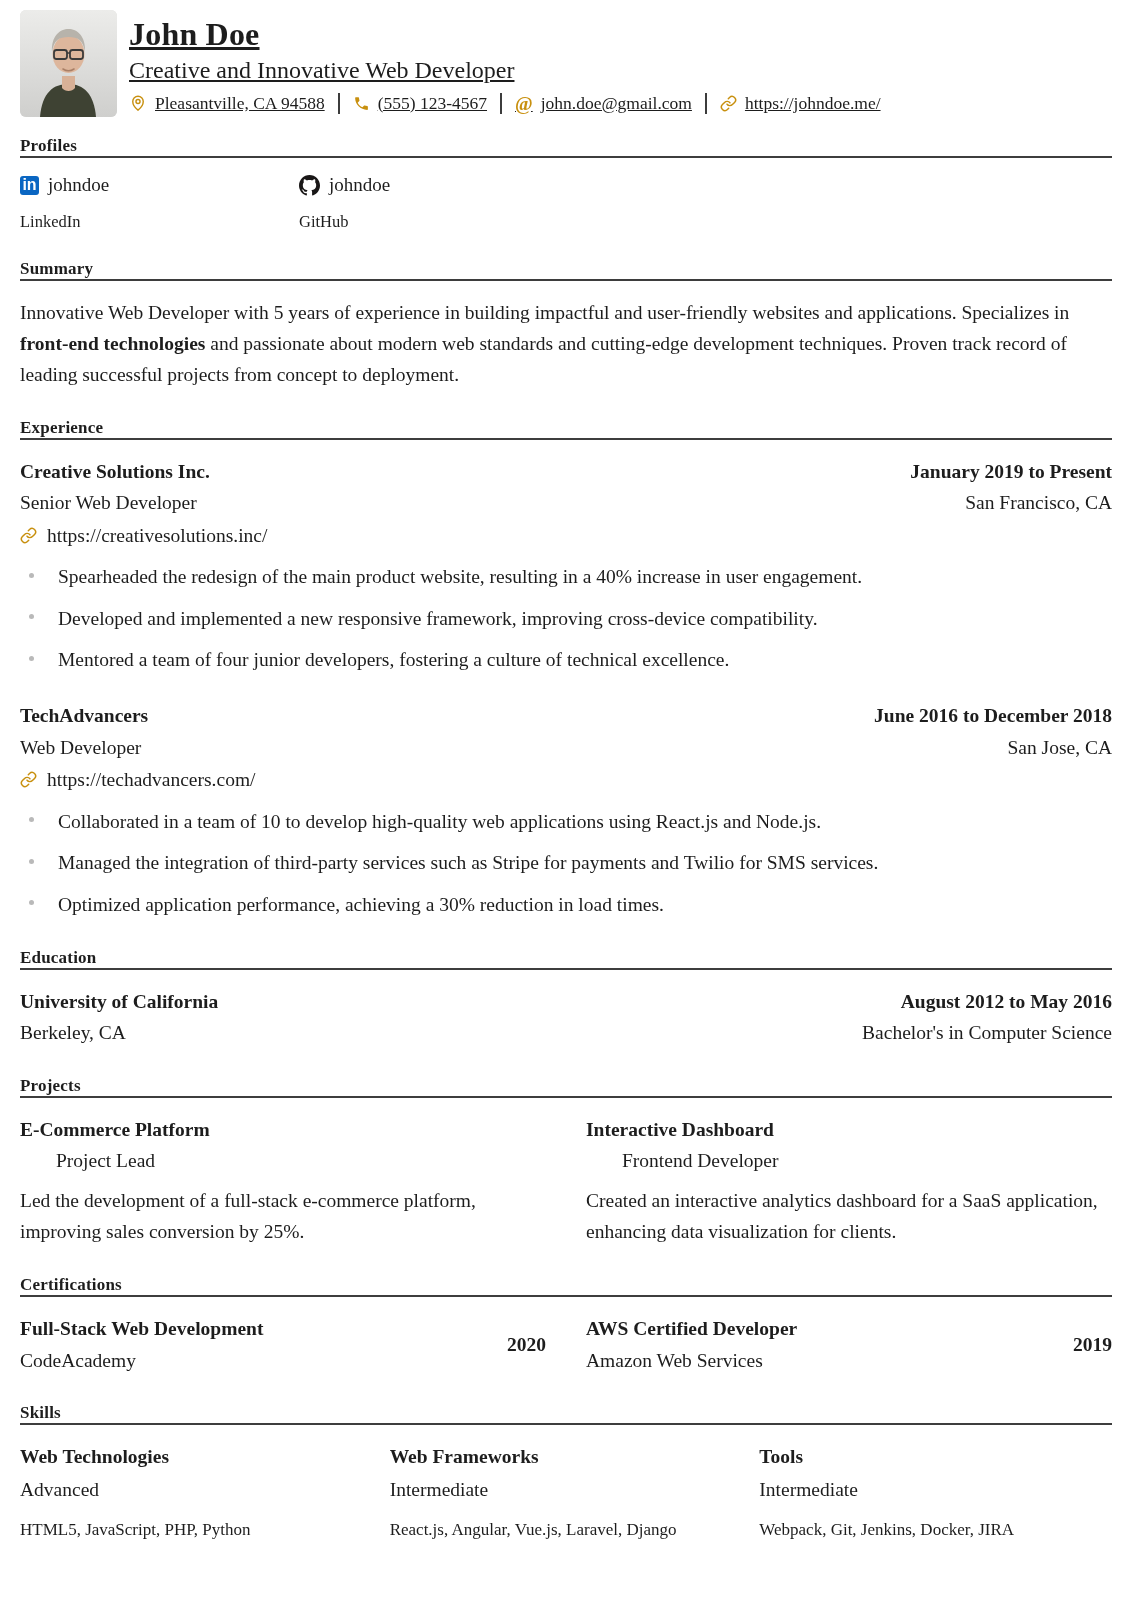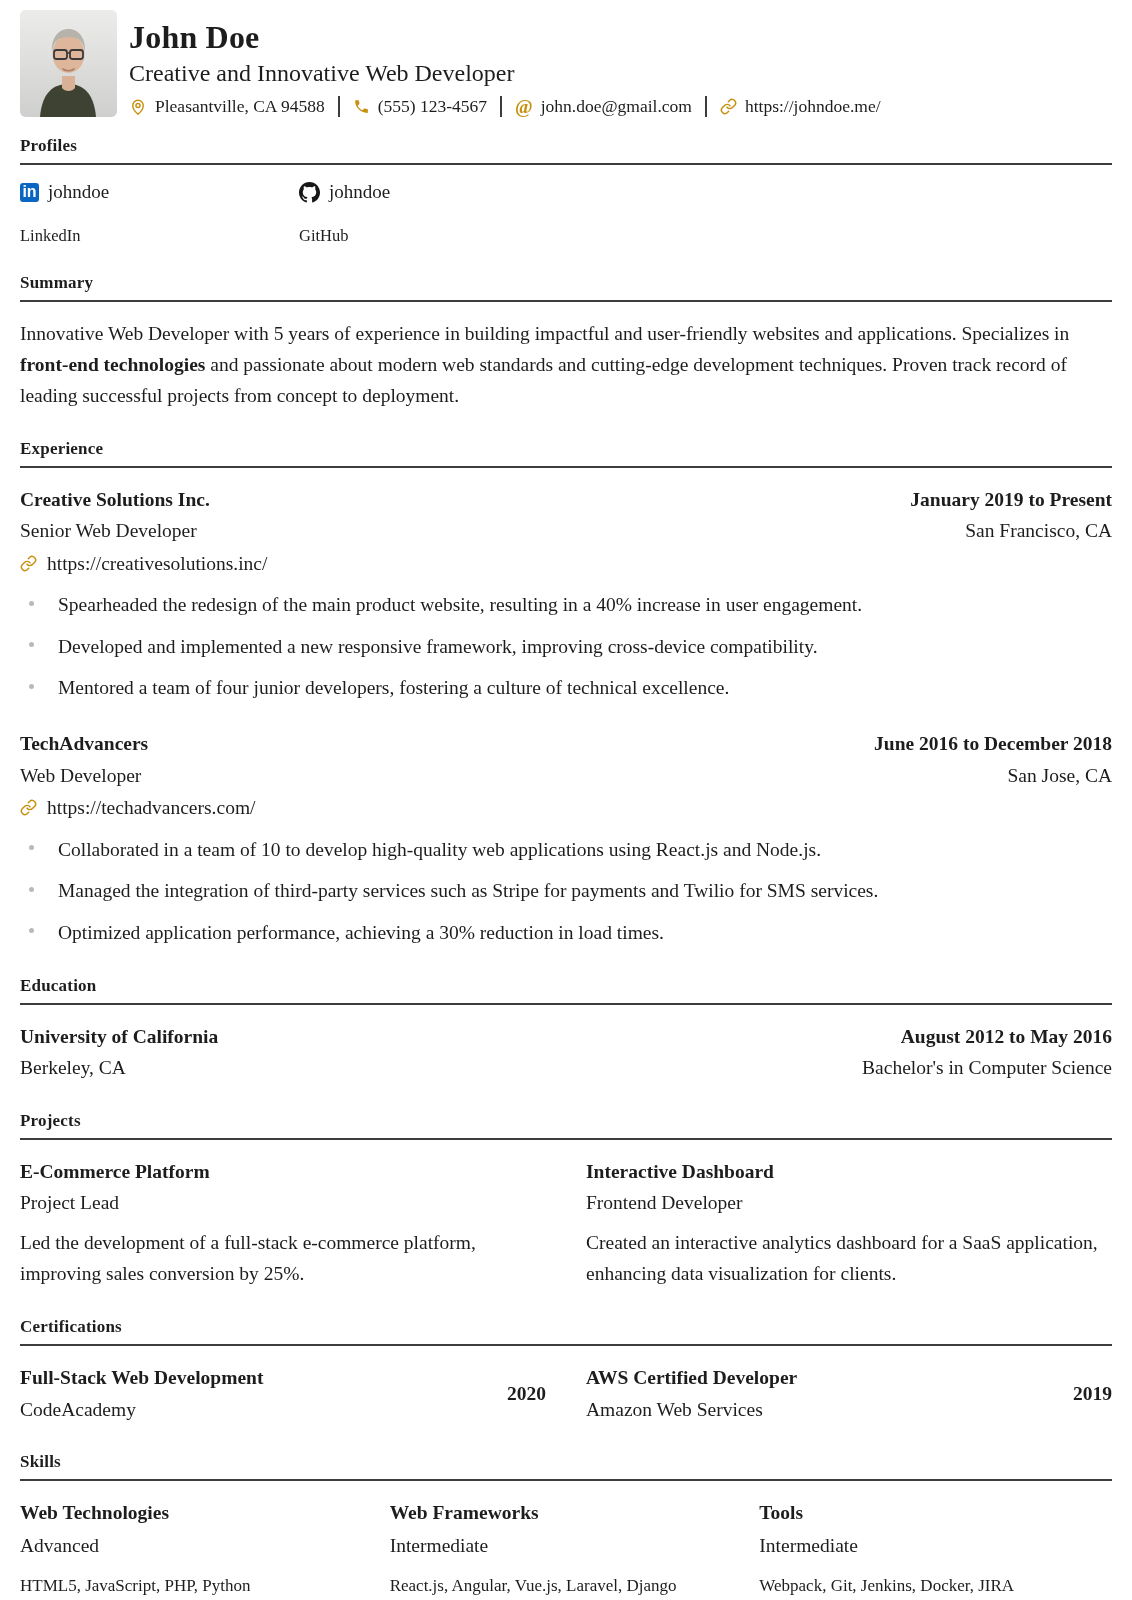--- a/index.html
+++ b/index.html
@@ -9,47 +9,47 @@
     height: 1600px;
     margin: 0 auto;
     background: #ffffff;
     box-sizing: border-box;
     padding: 10px 20px 0 20px;
     font-family: "Liberation Serif", "DejaVu Serif", serif;
     color: #1d1d1d;
     overflow: hidden;
   }
   
-  .header-row { display: flex; gap: 12px; align-items: flex-end; }
+  .header-row { display: flex; gap: 12px; align-items: flex-start; text-decoration: underline; }
   .photo {
     width: 97px; height: 107px; flex: none;
     border-radius: 6px; overflow: hidden; background: #e2e2e0;
   }
   .photo svg { display: block; width: 100%; height: 100%; }
   .header-text { padding-top: 4px; }
   .name { font-size: 32px; font-weight: 700; line-height: 1.15; margin: 2px 0 4px 0; letter-spacing: 0.2px; }
   .headline { font-size: 24px; margin: 0 0 9px 0; }
   .contact { display: flex; align-items: center; gap: 13px; font-size: 17.5px; }
   .contact-item { display: flex; align-items: center; gap: 8px; }
   .contact .sep { width: 2px; height: 21px; background: #3c3c3c; }
   .acc-icon { color: var(--accent); display: inline-flex; align-items: center; }
   .acc-icon svg { display: block; }
   .at-glyph { color: var(--accent); font-size: 19px; font-weight: 700; line-height: 1; }
 
   
   section { margin-top: 27px; }
   .sec-heading {
     font-size: 17px; font-weight: 700; letter-spacing: 0.2px;
-    padding-bottom: 7px; margin-bottom: 16px;
+    margin-bottom: 16px;
     border-bottom: 2.5px solid #3d3d3d;
   }
   
   .profiles-grid { display: grid; grid-template-columns: repeat(4, 1fr); gap: 24px; }
   .profile-row1 { display: flex; align-items: center; gap: 9px; font-size: 19px; }
-  .profile-net { font-size: 16.5px; margin-top: 23px; }
+  .profile-net { font-size: 16.5px; margin-top: 16px; }
   .badge-li {
     width: 19px; height: 19px; border-radius: 3px; background: var(--linkedin);
     color: #fff; font-family: "Liberation Sans", sans-serif; font-weight: 700;
     font-size: 16px; display: inline-flex; align-items: center; justify-content: center;
   }
   .gh-icon svg { display: block; }
 
   
   .body-text { font-size: 19.5px; line-height: 1.6; margin: 0; }
   .bold { font-weight: 700; }
@@ -64,21 +64,21 @@
   .bullets li { position: relative; padding-left: 38px; margin-top: 10px; font-size: 19.5px; line-height: 1.62; }
   .bullets li::before {
     content: ""; position: absolute; left: 9px; top: 0.58em;
     width: 5px; height: 5px; border-radius: 50%; background: #b9b9b9;
   }
   .exp-item + .exp-item { margin-top: 24px; }
 
   
   .two-col { display: grid; grid-template-columns: 1fr 1fr; column-gap: 40px; }
   .proj-name { font-size: 19.5px; font-weight: 700; line-height: 1.62; }
-  .proj-role { font-size: 19.5px; line-height: 1.62; }
+  .proj-role { font-size: 19.5px; line-height: 1.62; margin-left: 36px; }
   .proj-desc { font-size: 19.5px; line-height: 1.62; margin-top: 8px; }
 
   
   .cert-item { display: flex; justify-content: space-between; align-items: center; }
   .cert-title { font-size: 19.5px; font-weight: 700; line-height: 1.62; }
   .cert-issuer { font-size: 19.5px; line-height: 1.62; }
   .cert-year { font-size: 19.5px; font-weight: 700; white-space: nowrap; padding-left: 12px; }
 
   
   .three-col { display: grid; grid-template-columns: 1fr 1fr 1fr; column-gap: 17px; }

